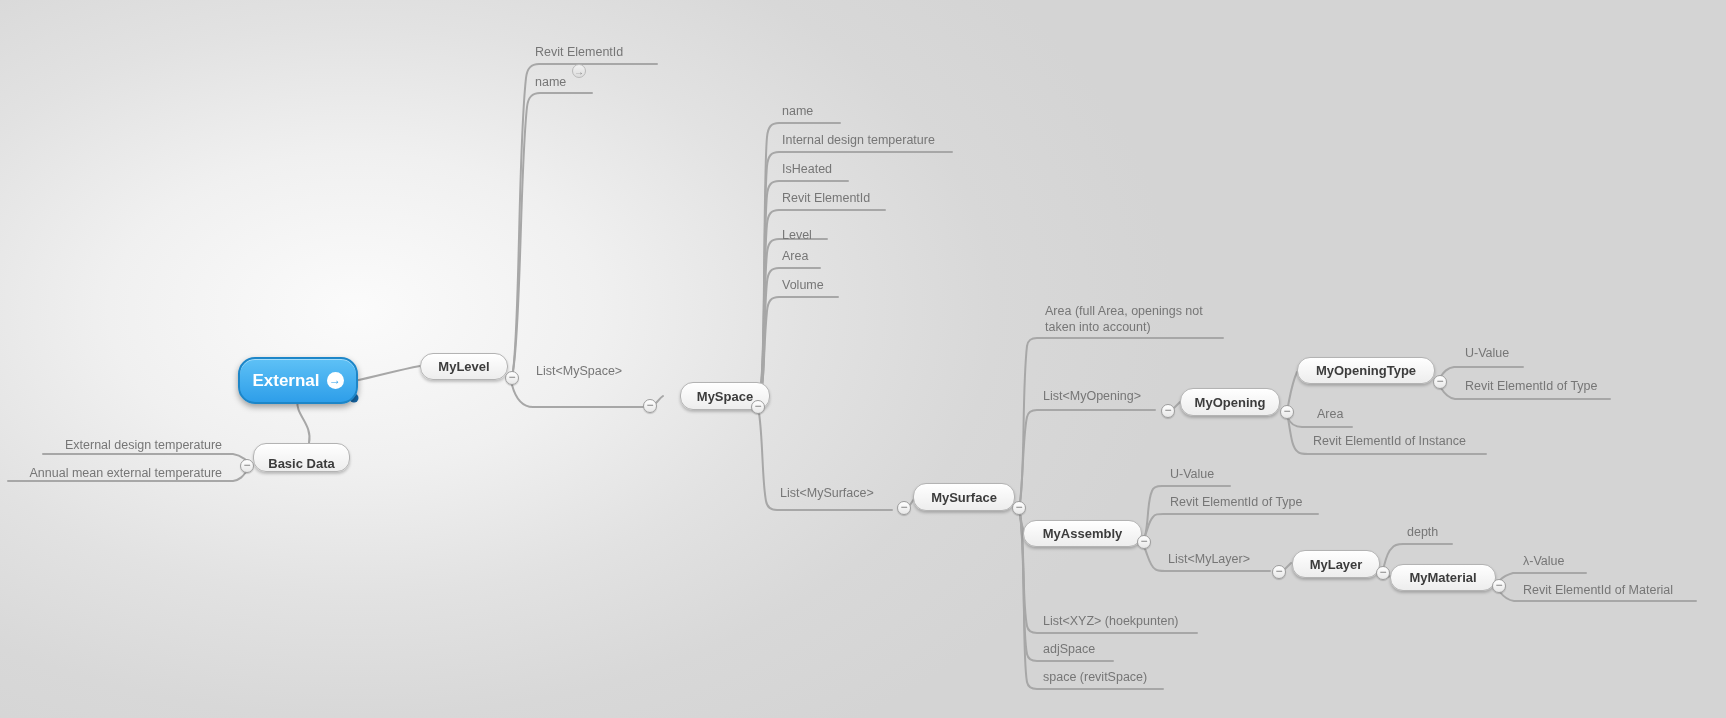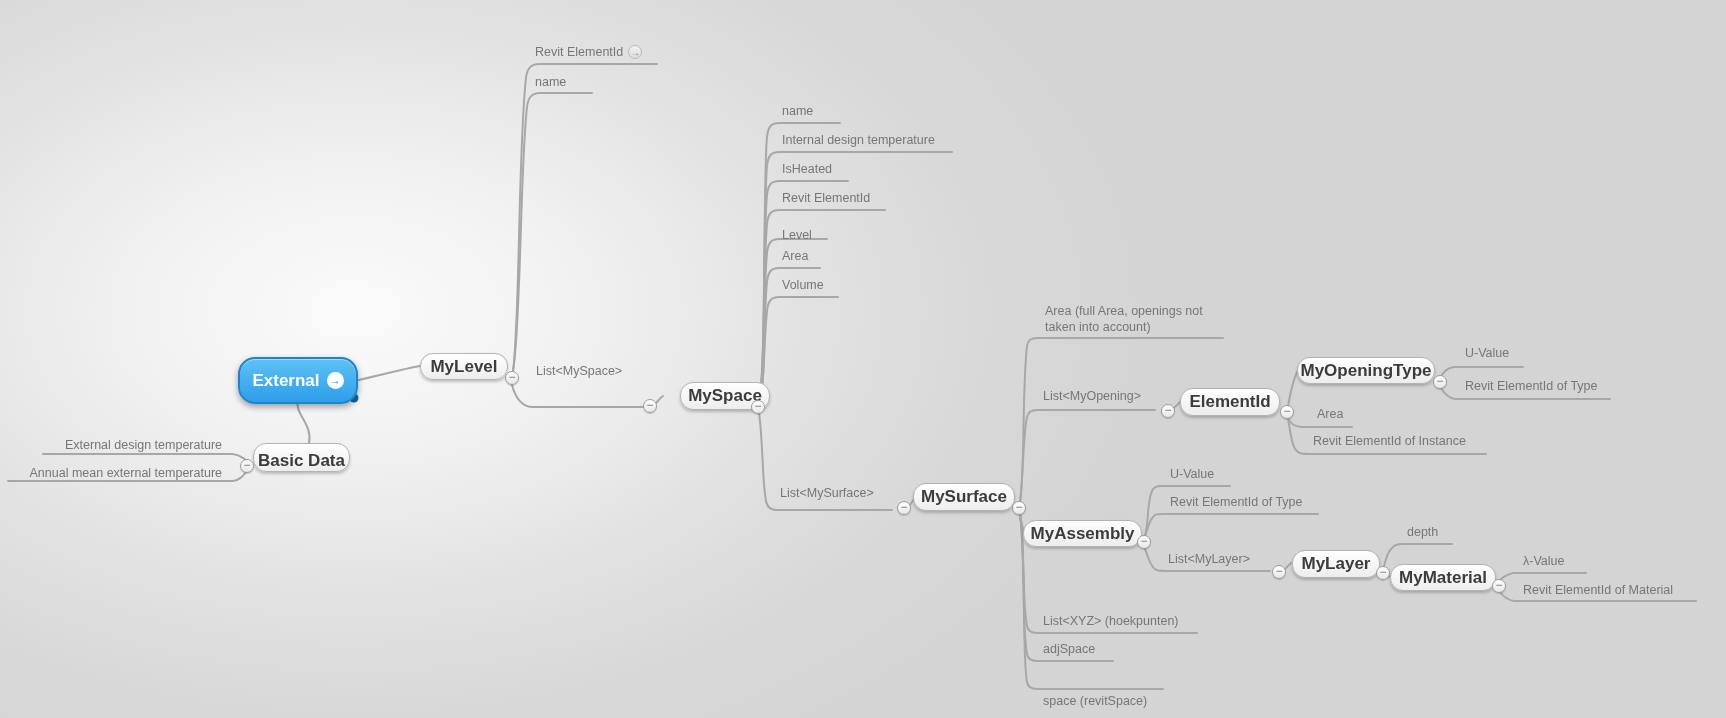--- a/index.html
+++ b/index.html
@@ -8,31 +8,31 @@
     font-family:"Liberation Sans","DejaVu Sans",sans-serif;
     background:
       radial-gradient(ellipse 820px 520px at 355px 310px,
         #fbfbfb 0%, #f0f0f0 30%, #e2e2e2 55%, #d8d8d8 78%, #d4d4d4 100%);
   }
   #wires{position:absolute;left:0;top:0;z-index:1;pointer-events:none;}
   .branch{fill:none;stroke:#a7a7a7;stroke-width:2;stroke-linecap:round;stroke-linejoin:round;}
 
   .leaf{
     position:absolute;z-index:2;color:#767676;font-size:12.5px;line-height:14px;
-    white-space:nowrap;display:flex;align-items:center;gap:5px;cursor:pointer;
+    white-space:nowrap;display:flex;align-items:center;gap:5px;cursor:pointer;flex-direction:column;
   }
   .leaf-wrap{white-space:normal;width:186px;line-height:16px;}
   .leaf-right{text-align:right;white-space:nowrap;display:block;}
 
   .pill{
     position:absolute;z-index:3;display:flex;align-items:center;justify-content:center;
     background:linear-gradient(#ffffff,#ededed);
     border:1px solid #b3b3b3;border-radius:13px;
     box-shadow:0 2px 3px rgba(0,0,0,0.22);
-    color:#3c3c3c;font-size:17px;font-weight:bold;cursor:pointer;
+    color:#3c3c3c;font-size:13px;font-weight:bold;cursor:pointer;
   }
   .pill-root{
     background:linear-gradient(#5ec1f6,#2e9ee9);
     border:2px solid #1d86c8;border-radius:17px;
     box-shadow:0 3px 6px rgba(0,0,0,0.35), inset 0 1px 0 rgba(255,255,255,0.45);
     color:#ffffff;font-size:17px;gap:7px;
   }
   .root-arrow{
     width:17px;height:17px;border-radius:50%;background:#ffffff;color:#2e9ee9;
     font-size:12px;font-weight:bold;line-height:17px;text-align:center;display:inline-block;
@@ -116,21 +116,21 @@
 
 <div class="pill" style="left:680px;top:382px;width:88px;height:26px;">
   <span>MySpace</span>
 </div>
 
 <div class="pill" style="left:913px;top:483px;width:100px;height:26px;">
   <span>MySurface</span>
 </div>
 
 <div class="pill" style="left:1180px;top:388px;width:98px;height:26px;">
-  <span>ElementId</span>
+  <span>MyOpening</span>
 </div>
 
 <div class="pill" style="left:1297px;top:357px;width:136px;height:25px;">
   <span>MyOpeningType</span>
 </div>
 
 <div class="pill" style="left:1023px;top:520px;width:117px;height:25px;">
   <span>MyAssembly</span>
 </div>
 
@@ -187,21 +187,21 @@
 </div>
 <div class="leaf" style="left:1043px;top:389px;">
   <span>List&lt;MyOpening&gt;</span>
 </div>
 <div class="leaf" style="left:1043px;top:614px;">
   <span>List&lt;XYZ&gt; (hoekpunten)</span>
 </div>
 <div class="leaf" style="left:1043px;top:642px;">
   <span>adjSpace</span>
 </div>
-<div class="leaf" style="left:1043px;top:670px;margin-top:24px;">
+<div class="leaf" style="left:1043px;top:670px;">
   <span>space (revitSpace)</span>
 </div>
 
 <div class="leaf" style="left:1317px;top:407px;">
   <span>Area</span>
 </div>
 <div class="leaf" style="left:1313px;top:434px;">
   <span>Revit ElementId of Instance</span>
 </div>
 

